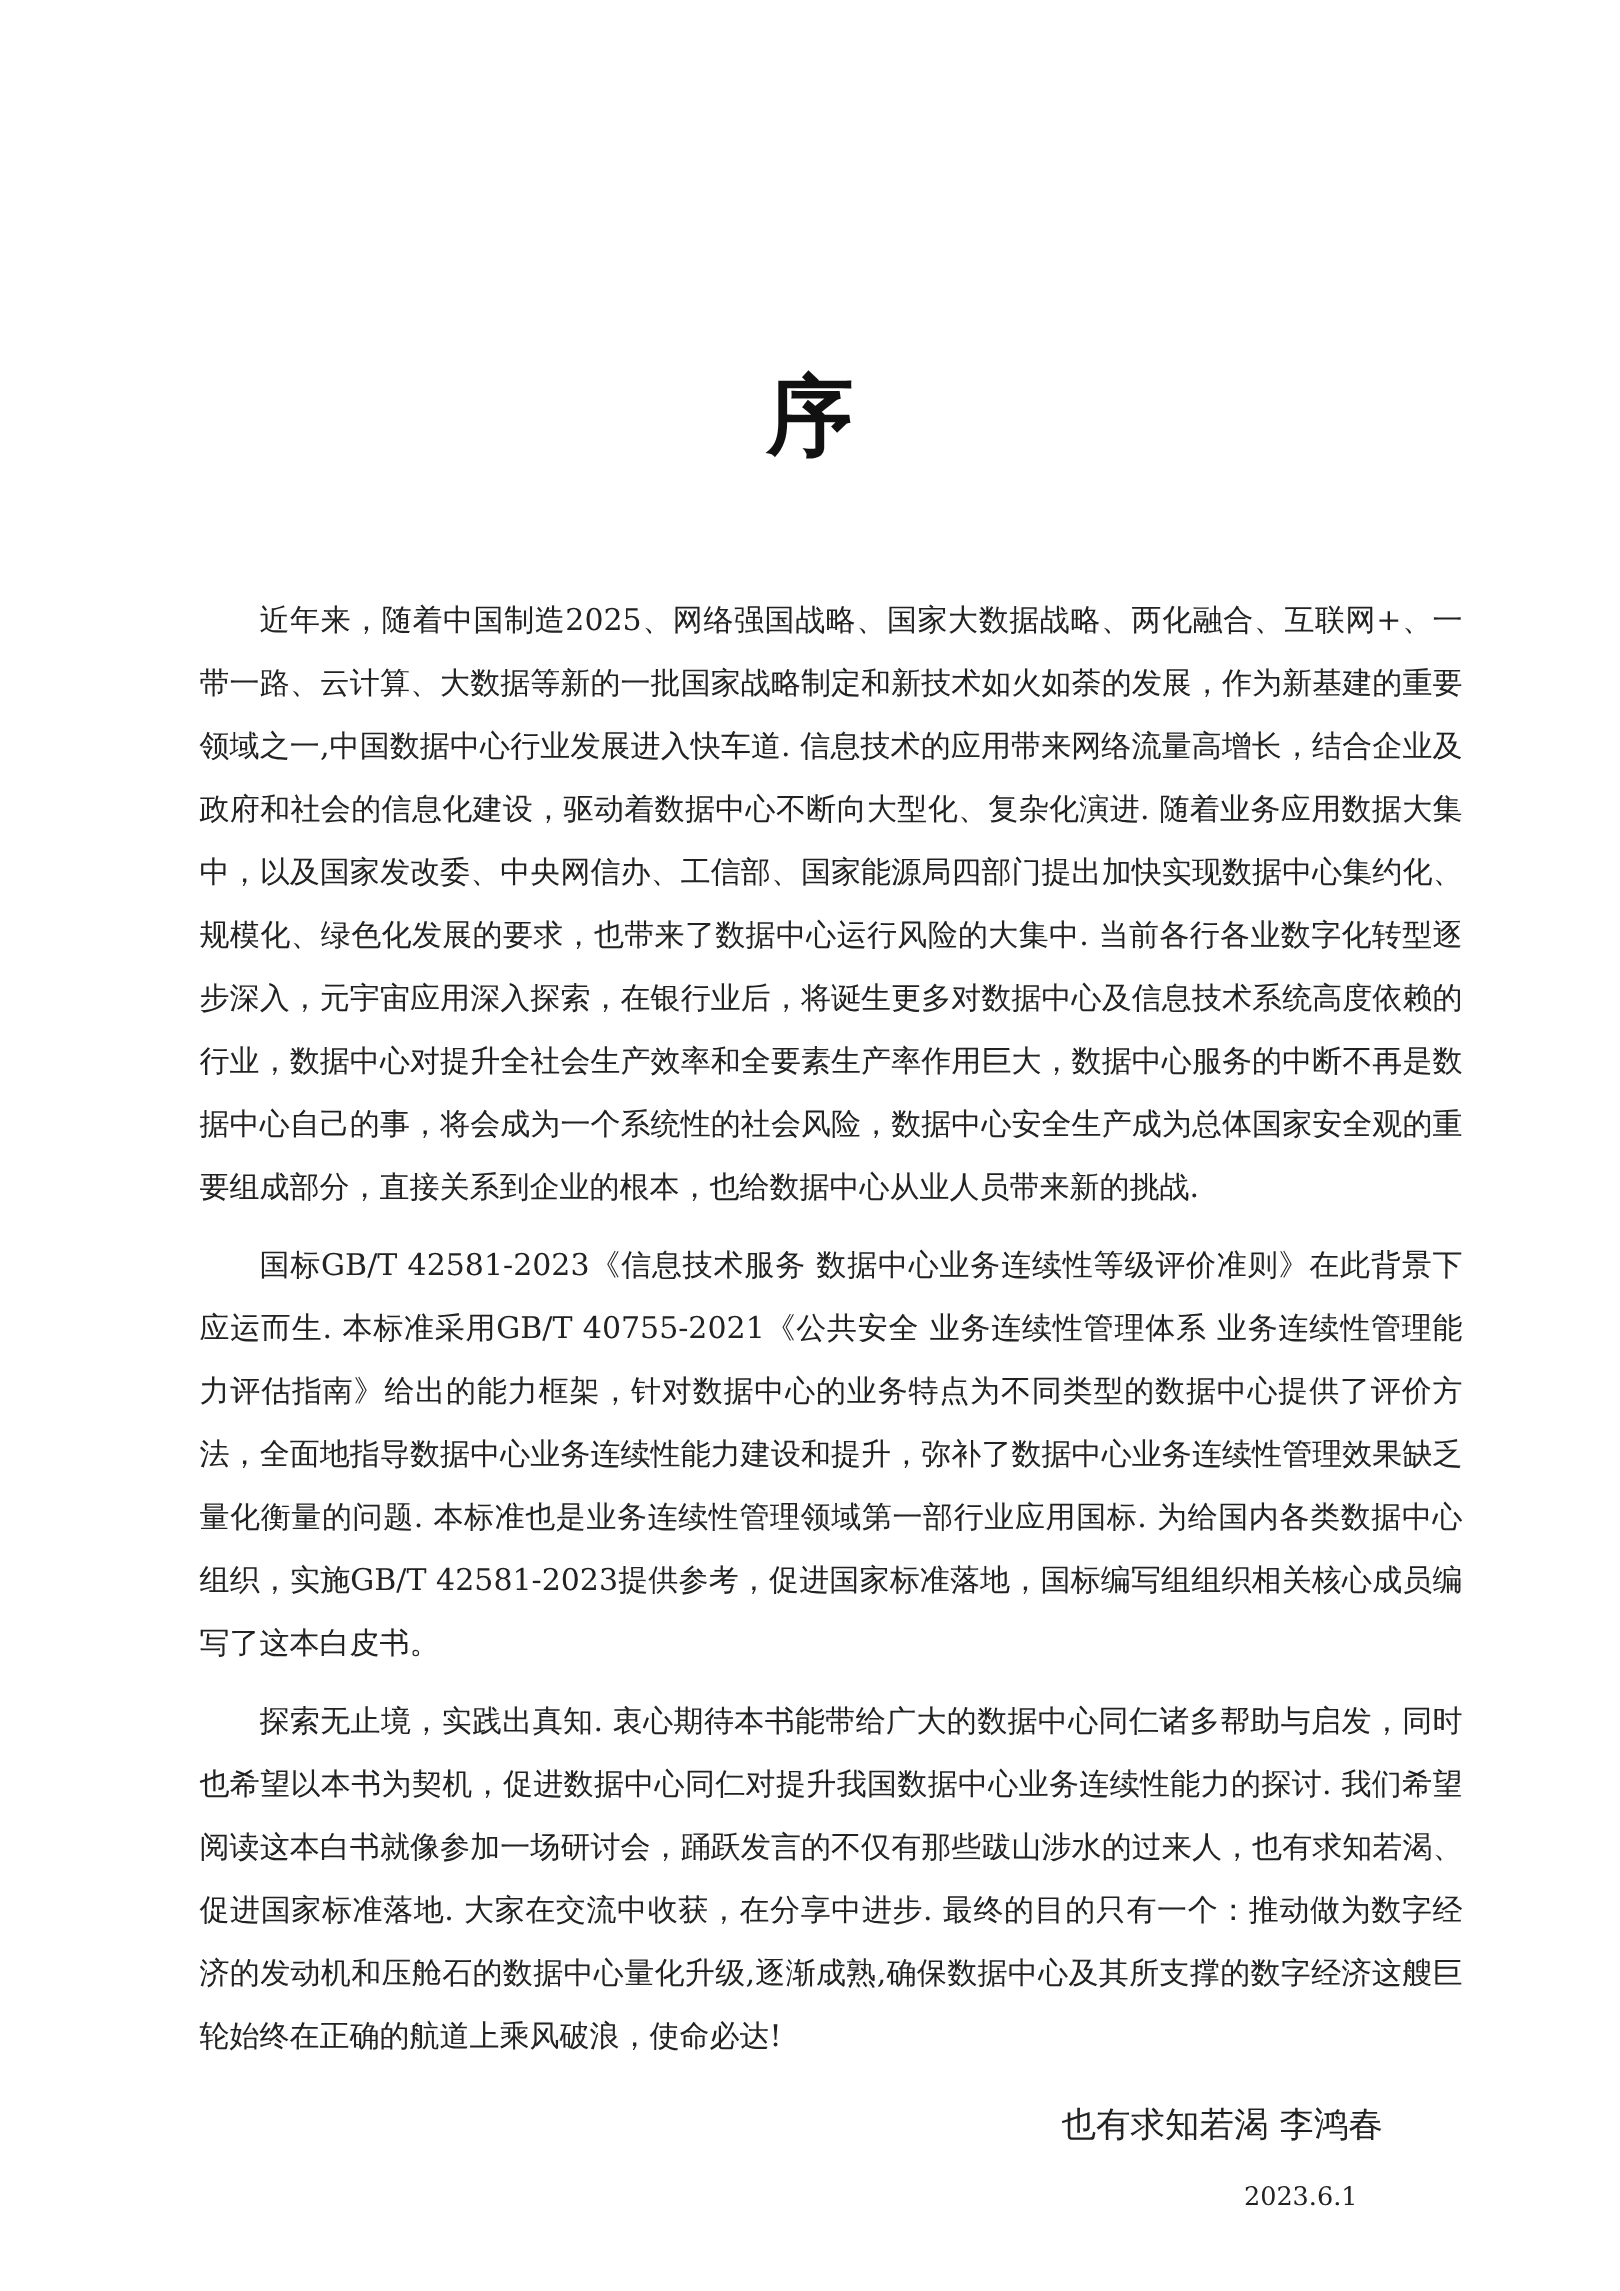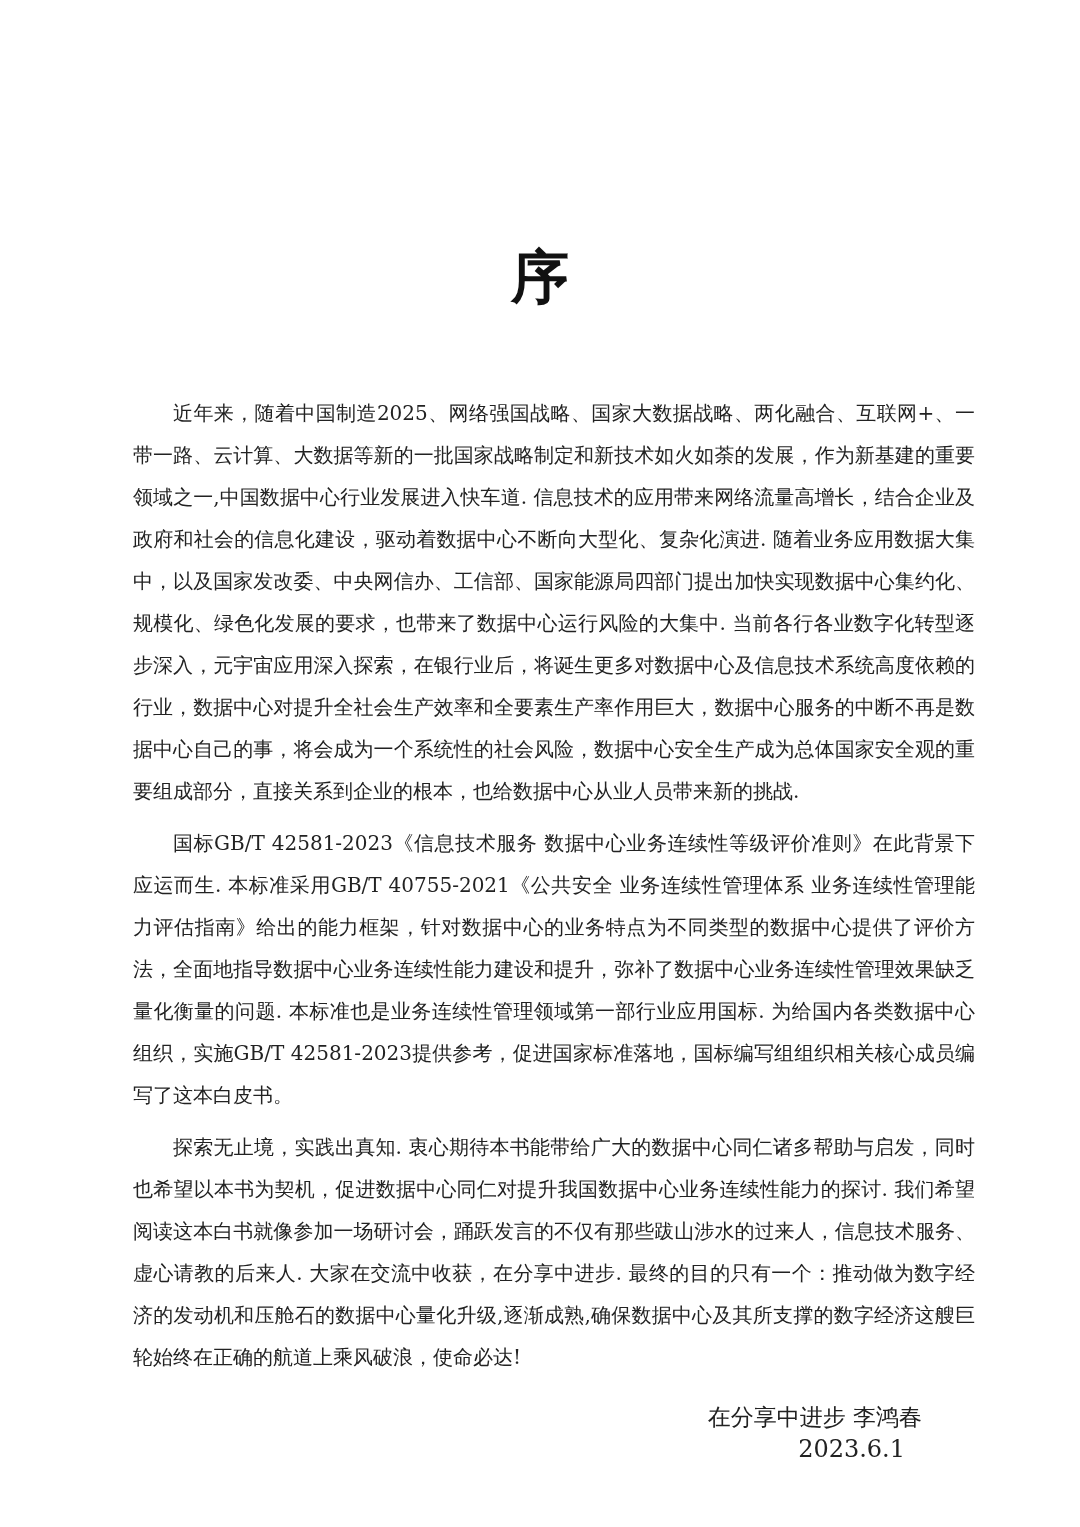--- a/index.html
+++ b/index.html
@@ -48,37 +48,38 @@
   .signature-name {
     text-align: right;
     padding-right: 63px;
     font-size: 23px;
     color: #222222;
     line-height: 34px;
   }
   .signature-date {
     text-align: right;
     padding-right: 80px;
-    font-size: 24px;
+    margin-top: 16px;
+    font-size: 17px;
     color: #222222;
     line-height: 30px;
     font-family: "DejaVu Serif", "Liberation Serif", serif;
   }
 </style>
 </head>
 <body>
 
 <div class="page">
 
   <h1 class="doc-title">序</h1>
 
   <div class="doc-body">
     <p>近年来，随着中国制造2025、网络强国战略、国家大数据战略、两化融合、互联网+、一带一路、云计算、大数据等新的一批国家战略制定和新技术如火如荼的发展，作为新基建的重要领域之一,中国数据中心行业发展进入快车道. 信息技术的应用带来网络流量高增长，结合企业及政府和社会的信息化建设，驱动着数据中心不断向大型化、复杂化演进. 随着业务应用数据大集中，以及国家发改委、中央网信办、工信部、国家能源局四部门提出加快实现数据中心集约化、规模化、绿色化发展的要求，也带来了数据中心运行风险的大集中. 当前各行各业数字化转型逐步深入，元宇宙应用深入探索，在银行业后，将诞生更多对数据中心及信息技术系统高度依赖的行业，数据中心对提升全社会生产效率和全要素生产率作用巨大，数据中心服务的中断不再是数据中心自己的事，将会成为一个系统性的社会风险，数据中心安全生产成为总体国家安全观的重要组成部分，直接关系到企业的根本，也给数据中心从业人员带来新的挑战.</p>
     <p>国标GB/T 42581-2023《信息技术服务 数据中心业务连续性等级评价准则》在此背景下应运而生. 本标准采用GB/T 40755-2021《公共安全 业务连续性管理体系 业务连续性管理能力评估指南》给出的能力框架，针对数据中心的业务特点为不同类型的数据中心提供了评价方法，全面地指导数据中心业务连续性能力建设和提升，弥补了数据中心业务连续性管理效果缺乏量化衡量的问题. 本标准也是业务连续性管理领域第一部行业应用国标. 为给国内各类数据中心组织，实施GB/T 42581-2023提供参考，促进国家标准落地，国标编写组组织相关核心成员编写了这本白皮书。</p>
-    <p>探索无止境，实践出真知. 衷心期待本书能带给广大的数据中心同仁诸多帮助与启发，同时也希望以本书为契机，促进数据中心同仁对提升我国数据中心业务连续性能力的探讨. 我们希望阅读这本白书就像参加一场研讨会，踊跃发言的不仅有那些跋山涉水的过来人，信息技术服务、虚心请教的后来人. 大家在交流中收获，在分享中进步. 最终的目的只有一个：推动做为数字经济的发动机和压舱石的数据中心量化升级,逐渐成熟,确保数据中心及其所支撑的数字经济这艘巨轮始终在正确的航道上乘风破浪，使命必达!</p>
+    <p>探索无止境，实践出真知. 衷心期待本书能带给广大的数据中心同仁诸多帮助与启发，同时也希望以本书为契机，促进数据中心同仁对提升我国数据中心业务连续性能力的探讨. 我们希望阅读这本白书就像参加一场研讨会，踊跃发言的不仅有那些跋山涉水的过来人，也有求知若渴、促进国家标准落地. 大家在交流中收获，在分享中进步. 最终的目的只有一个：推动做为数字经济的发动机和压舱石的数据中心量化升级,逐渐成熟,确保数据中心及其所支撑的数字经济这艘巨轮始终在正确的航道上乘风破浪，使命必达!</p>
   </div>
 
   <div class="signature-block">
-    <div class="signature-name">在分享中进步  李鸿春</div>
+    <div class="signature-name">也有求知若渴  李鸿春</div>
     <div class="signature-date">2023.6.1</div>
   </div>
 
 </div>
 
 </body></html>

